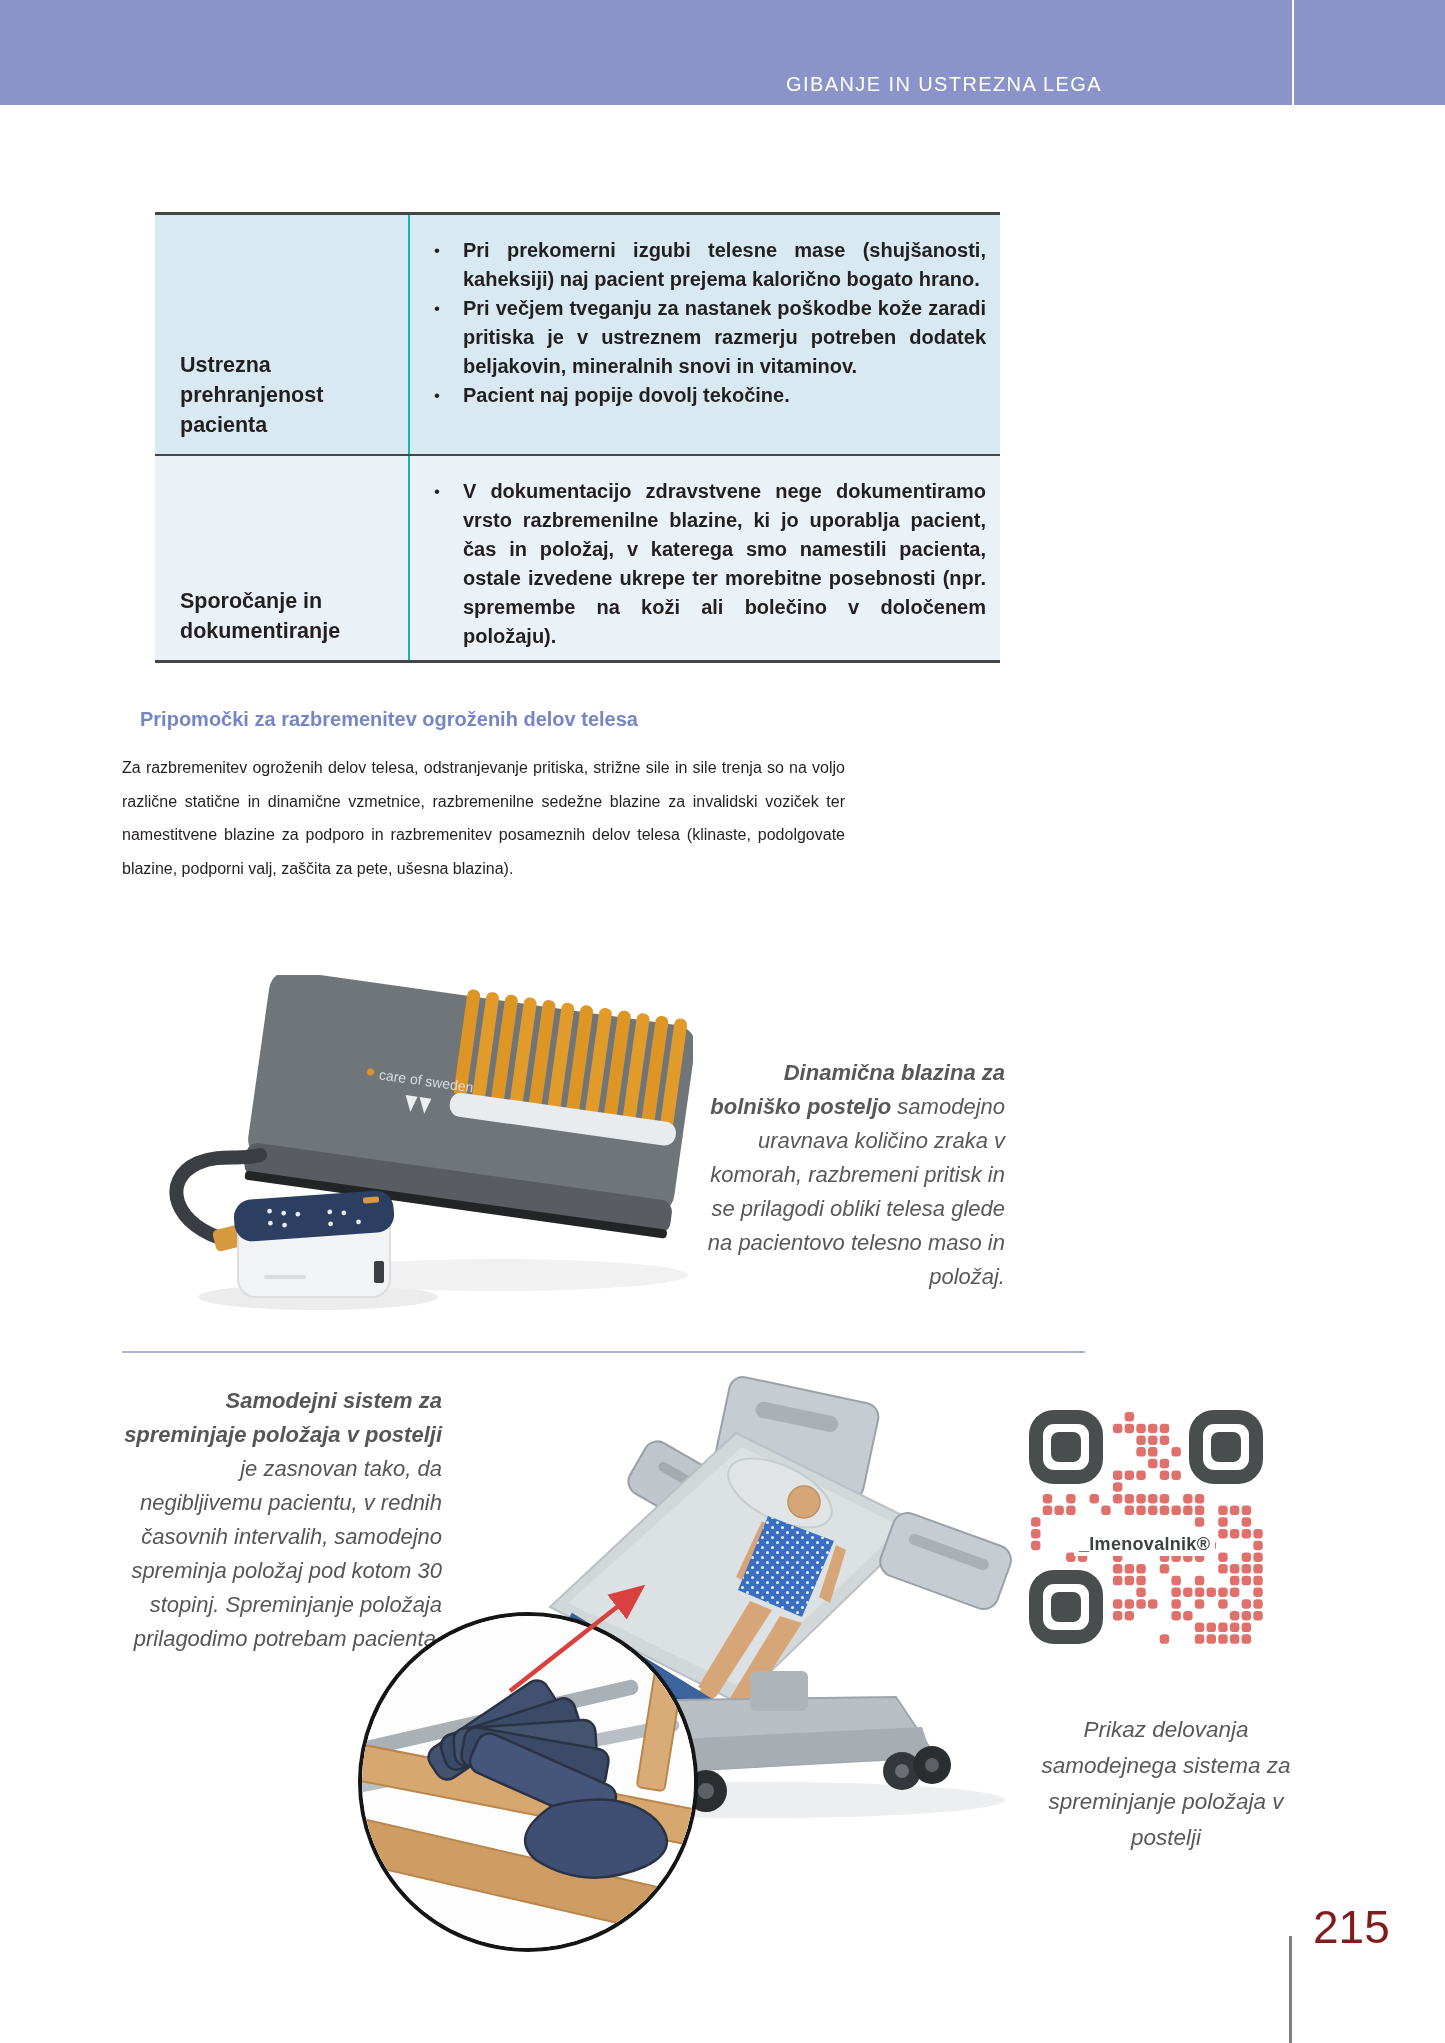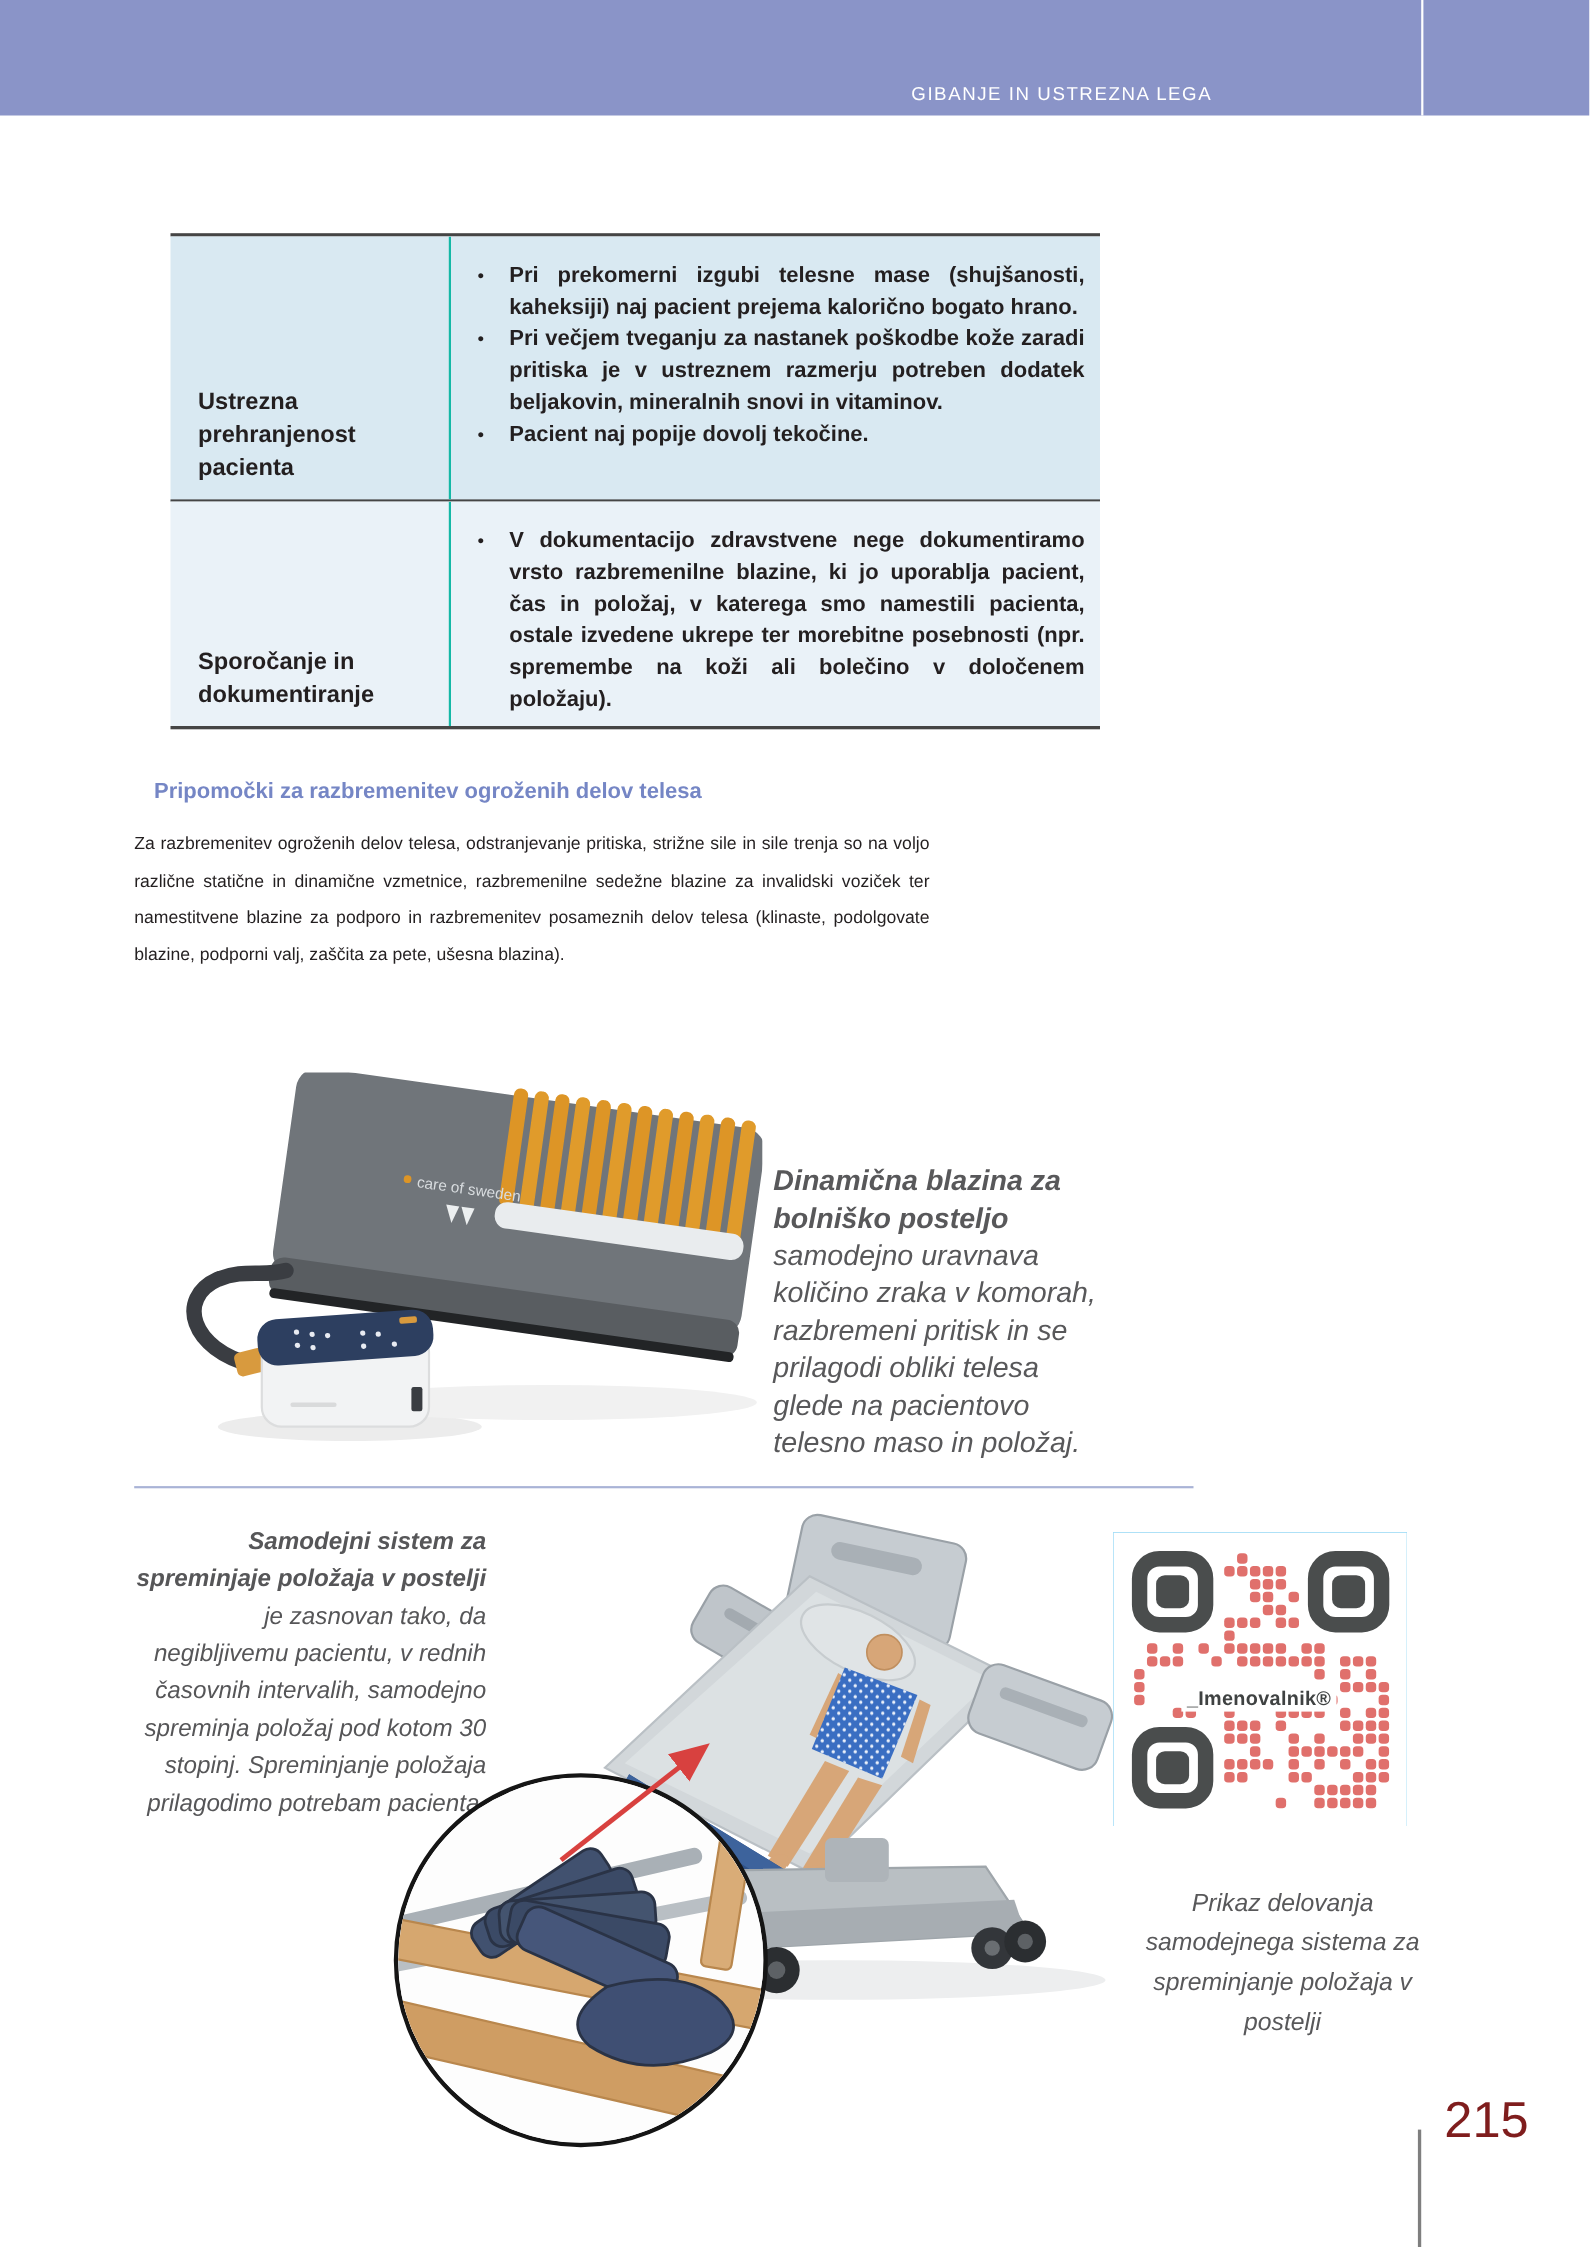--- a/index.html
+++ b/index.html
@@ -1,41 +1,41 @@
 <!DOCTYPE html>
 <html><head>
 <meta charset="utf-8">
 <style>
   html,body{margin:0;padding:0;}
   body{width:1445px;height:2043px;background:#ffffff;font-family:"Liberation Sans",sans-serif;color:#231F20;position:relative;overflow:hidden;}
   .abs{position:absolute;}
 
   
   .header-bar{left:0;top:0;width:1445px;height:105px;background:#8A94C8;}
-  .header-title{right:343px;bottom:9px;color:#FFFFFF;font-size:17px;letter-spacing:1.4px;font-weight:400;}
+  .header-title{right:343px;bottom:9px;color:#FFFFFF;font-size:20px;letter-spacing:1.4px;font-weight:400;}
   .header-rule{left:1292px;top:0;width:2px;height:105px;background:#FFFFFF;}
 
   
   .info-table{left:155px;top:212px;width:845px;border-top:3px solid #454545;border-bottom:3px solid #454545;box-sizing:border-box;}
   .t-row{display:flex;overflow:hidden;box-sizing:border-box;}
   .t-row1{background:#D9E9F2;height:241px;border-bottom:2px solid #454545;}
   .t-row2{background:#EAF2F8;height:204px;}
   .t-label{flex:0 0 255px;width:255px;box-sizing:border-box;border-right:2px solid #14b8a6;display:flex;align-items:flex-end;padding:14px 18px 14px 25px;font-weight:bold;font-size:21.5px;line-height:30px;}
   .t-body{flex:1;box-sizing:border-box;padding:21px 14px 18px 24px;font-size:20px;line-height:29px;}
   .bullet-item{display:flex;}
   .bullet-dot{flex:0 0 29px;width:29px;font-size:17px;line-height:29px;color:#231F20;}
   .bullet-text{flex:1;text-align:justify;font-weight:bold;}
 
   
   .sec-heading{left:140px;top:708px;font-size:20px;font-weight:bold;color:#7586C5;}
   .sec-paragraph{left:122px;top:751px;width:723px;font-size:16px;line-height:33.5px;text-align:justify;}
 
   
   .mattress-fig{left:118px;top:975px;width:575px;height:345px;}
-  .fig-caption{font-style:italic;color:#58585A;font-size:26px;line-height:34px;}
+  .fig-caption{font-style:italic;color:#58585A;font-size:22px;line-height:34px;text-align:right;}
   .mattress-caption{left:703px;top:1056px;width:302px;}
   .fig-caption b{font-weight:bold;}
 
   
   .divider{left:122px;top:1351px;width:963px;height:2px;background:#A9B3D6;}
 
   
   .bed-intro{left:122px;top:1384px;width:320px;font-style:italic;color:#565658;font-size:22px;line-height:34px;text-align:right;}
   .bed-fig{left:450px;top:1375px;width:565px;height:450px;}
   .circle-inset{left:358px;top:1612px;width:332px;height:332px;border:4px solid #151515;border-radius:50%;overflow:hidden;background:#fff;}

